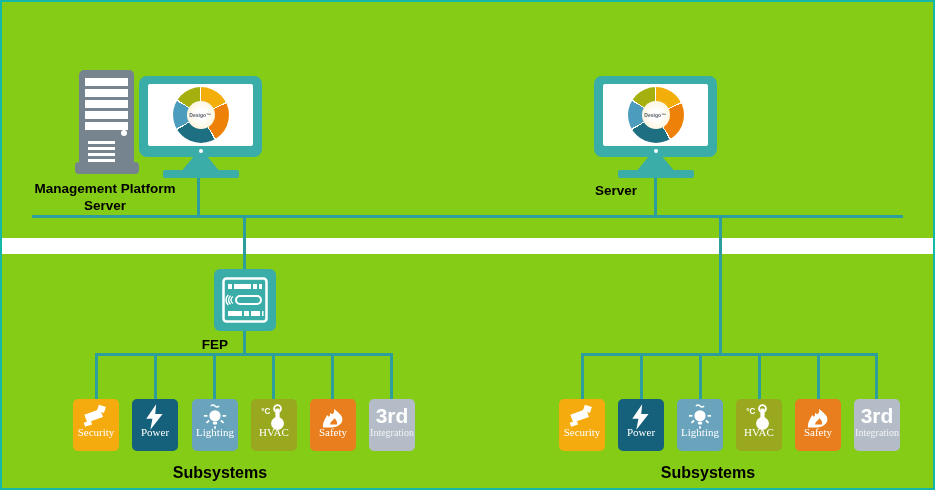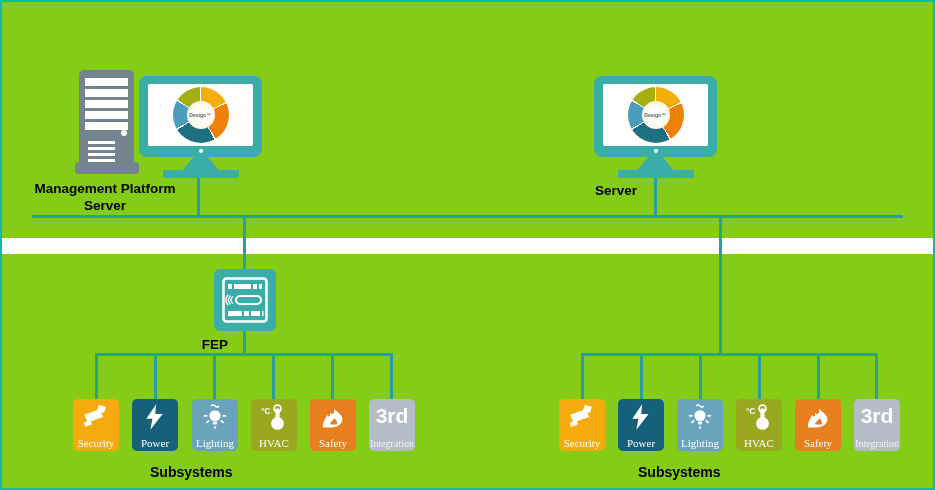--- a/index.html
+++ b/index.html
@@ -32,30 +32,30 @@
       #ee8208 65deg 148deg,#ffffff 148deg 151deg,
       #1e6f81 151deg 238deg,#ffffff 238deg 241deg,
       #4c9cbe 241deg 300deg,#ffffff 300deg 303deg,
       #a5b00e 303deg 357deg,#ffffff 357deg 360deg);}
   .hub{position:absolute;inset:14px;border-radius:50%;
     background:radial-gradient(circle,#ffffff 25%,#fdf6e0 70%,#f3e6bd 100%);
     display:flex;align-items:center;justify-content:center;}
   .hub span{font-size:7px;transform:scale(0.72);font-weight:bold;color:#5a6066;white-space:nowrap;}
   
   .node-label{position:absolute;font-weight:bold;color:#000;font-size:13.5px;text-align:center;line-height:17px;}
-  .group-title{position:absolute;font-weight:bold;color:#000;font-size:14px;text-align:left;width:140px;}
+  .group-title{position:absolute;font-weight:bold;color:#000;font-size:16px;text-align:center;width:140px;}
   
   .fep{position:absolute;left:212px;top:267px;width:62px;height:62px;background:#3bada8;border-radius:6px;
        display:flex;align-items:center;justify-content:center;}
   
   .sub-icon{position:absolute;top:397px;width:46px;height:52px;border-radius:5px;
             display:flex;flex-direction:column;align-items:center;justify-content:flex-end;}
   .sub-icon .pict{position:absolute;top:4px;left:50%;transform:translateX(-50%);width:28px;height:28px;}
   .sub-icon .lbl{font-family:"Liberation Serif",serif;color:#fff;font-size:11px;line-height:13px;
-                 margin-bottom:1px;white-space:nowrap;}
+                 margin-bottom:12px;white-space:nowrap;}
   .sub-icon .lbl.small{font-size:10px;color:#f2f4f6;}
   .big3rd{position:absolute;top:5px;left:0;width:100%;text-align:center;
           font-weight:bold;font-size:21px;color:#fff;}
 </style>
 </head>
 <body>
 
 <div class="canvas">
 
   <div class="white-band"></div>

